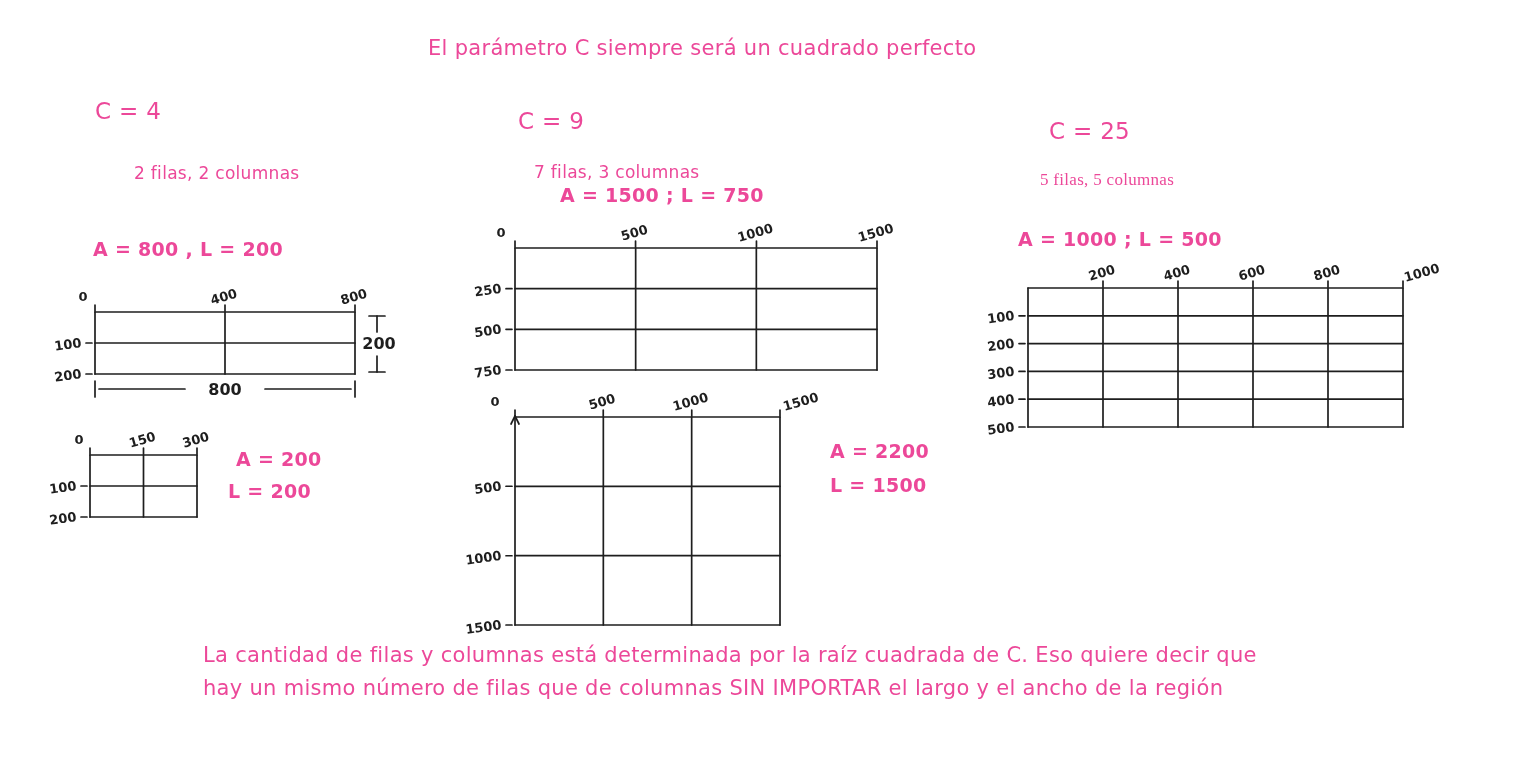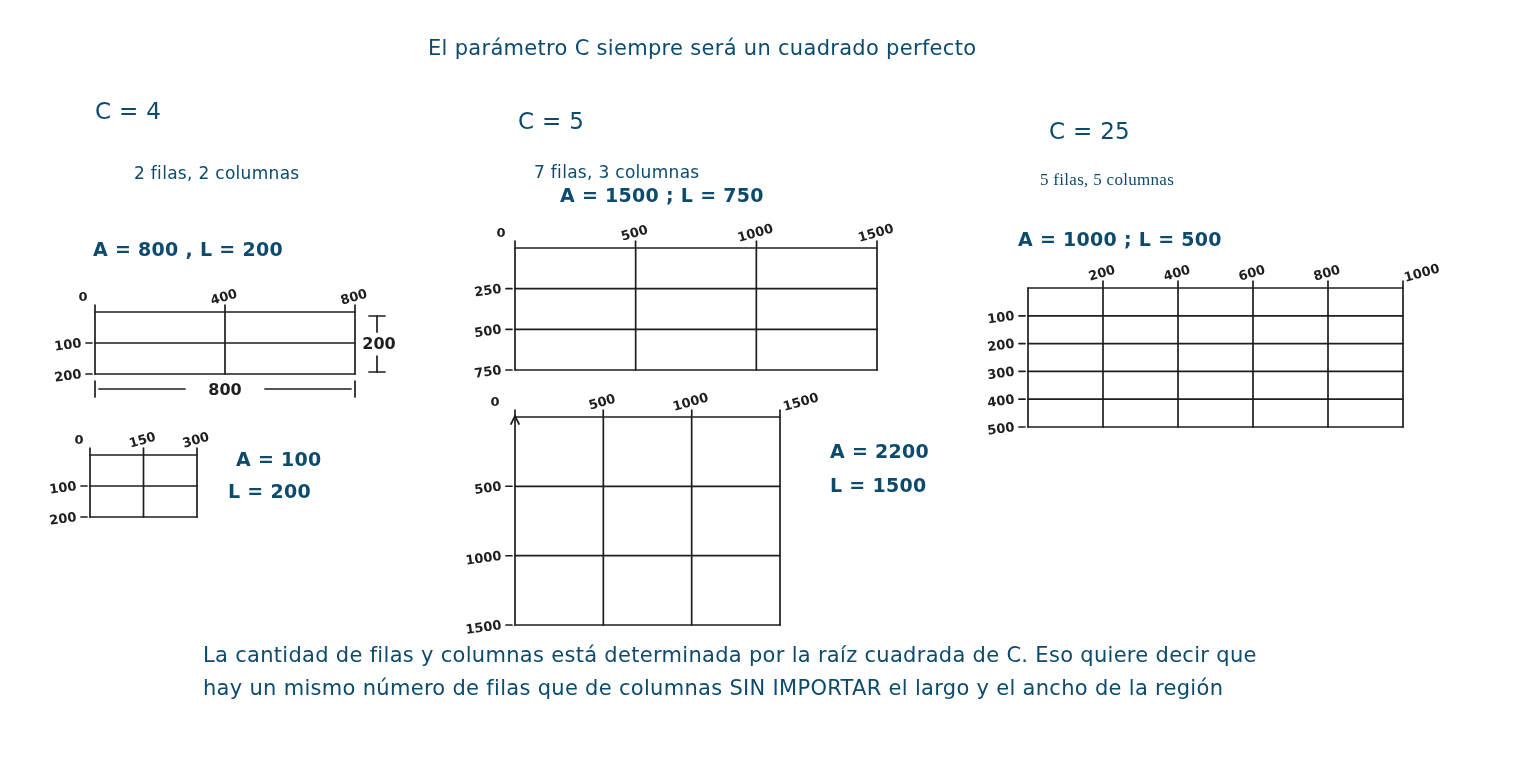--- a/index.html
+++ b/index.html
@@ -1,18 +1,18 @@
 <!DOCTYPE html>
 <html><head>
 <meta charset="utf-8">
 <style>
   html,body{margin:0;padding:0;background:#ffffff;}
   #canvas{
     position:relative;width:1532px;height:757px;background:#ffffff;overflow:hidden;
-    font-family:"DejaVu Sans",sans-serif;color:#0c4a6e;
+    font-family:"DejaVu Sans",sans-serif;color:#ec4899;
   }
   .hw{position:absolute;white-space:nowrap;letter-spacing:.3px;}
   .title{font-size:21px;}
   .c-label{font-size:23px;}
   .sub{font-size:17px;}
   .params{font-size:19px;font-weight:700;}
   .annot{font-size:19px;font-weight:700;}
   .footer-line{font-size:21px;}
   #grids-layer{position:absolute;left:0;top:0;}
   .gl{stroke:#1e1e1e;stroke-width:1.7;stroke-linecap:round;fill:none;}
@@ -22,24 +22,24 @@
 </head>
 <body>
 
 <div id="canvas">
 
   <div class="hw title" style="left:428px;top:36px;">El parámetro C siempre será un cuadrado perfecto</div>
 
   <div class="hw c-label" style="left:95px;top:98px;">C = 4</div>
   <div class="hw sub" style="left:134px;top:163px;">2 filas, 2 columnas</div>
   <div class="hw params" style="left:93px;top:238px;">A = 800 ,   L = 200</div>
-  <div class="hw annot" style="left:236px;top:448px;">A = 100</div>
+  <div class="hw annot" style="left:236px;top:448px;">A = 200</div>
   <div class="hw annot" style="left:228px;top:480px;">L = 200</div>
 
-  <div class="hw c-label" style="left:518px;top:108px;">C = 5</div>
+  <div class="hw c-label" style="left:518px;top:108px;">C = 9</div>
   <div class="hw sub" style="left:534px;top:162px;">7 filas, 3 columnas</div>
   <div class="hw params" style="left:560px;top:184px;">A = 1500 ;   L = 750</div>
   <div class="hw annot" style="left:830px;top:440px;">A = 2200</div>
   <div class="hw annot" style="left:830px;top:474px;">L = 1500</div>
 
   <div class="hw c-label" style="left:1016px;top:118px;margin-left:33px;">C = 25</div>
   <div class="hw sub" style="left:1040px;top:170px;font-family:Liberation Serif, serif;">5 filas, 5 columnas</div>
   <div class="hw params" style="left:1018px;top:228px;">A = 1000 ;   L = 500</div>
 
   <svg id="grids-layer" width="1532" height="757">

